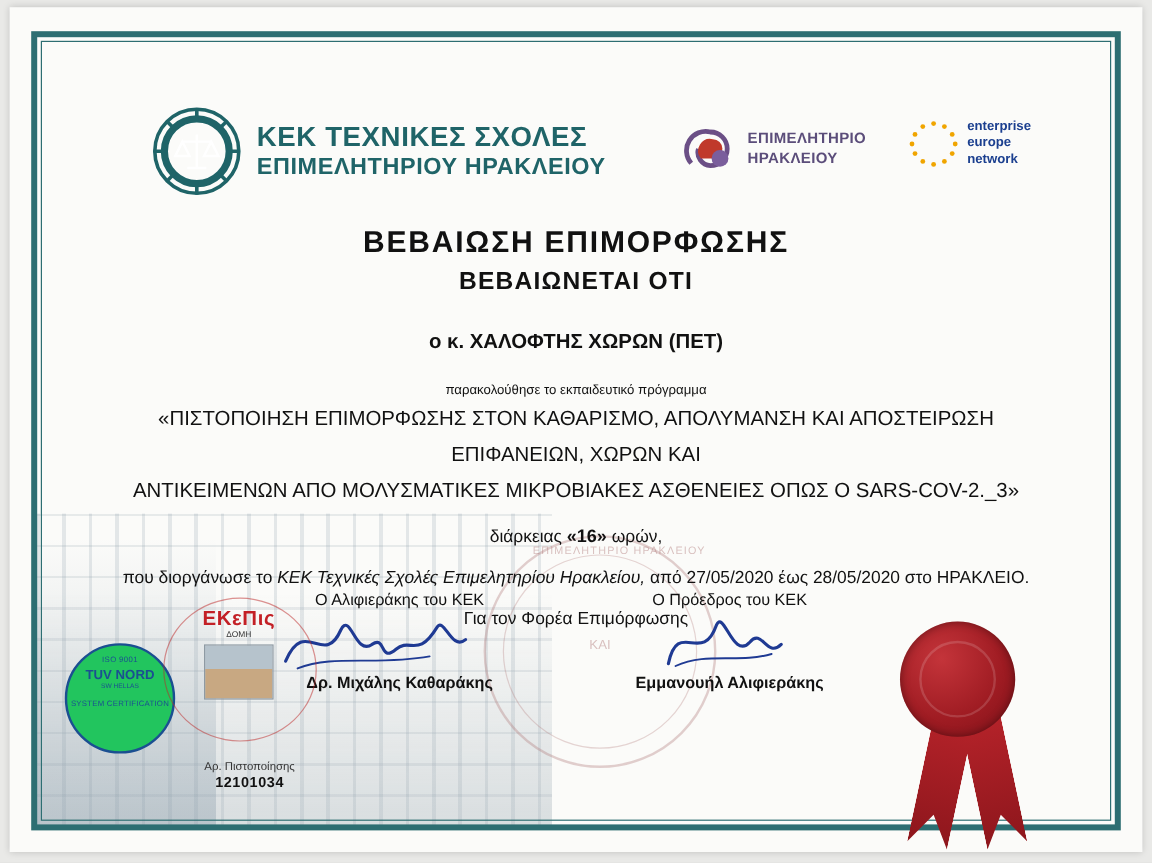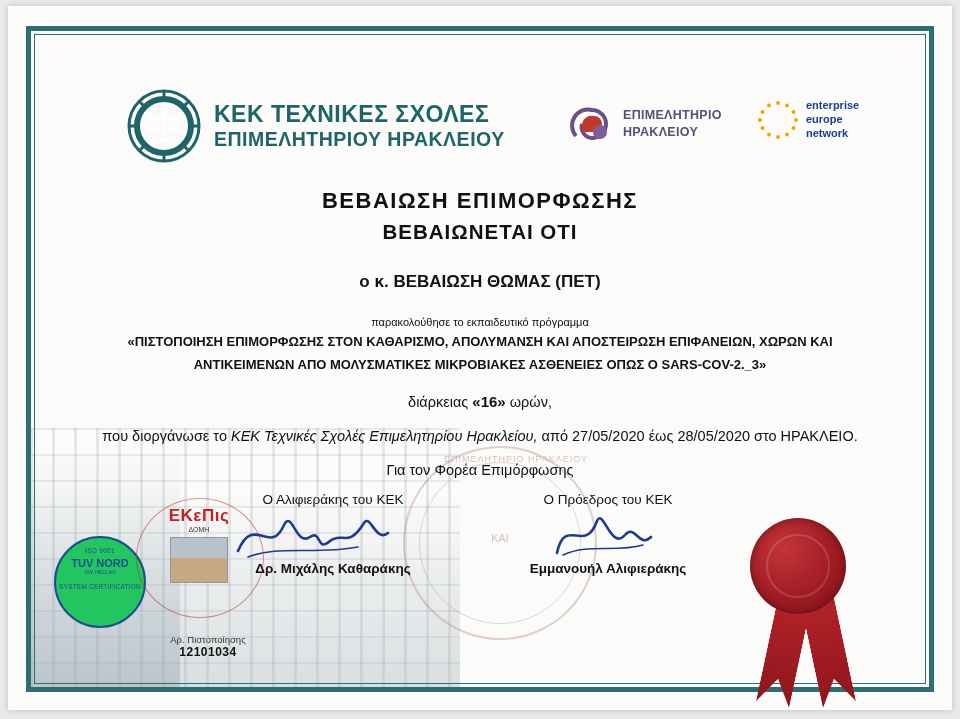--- a/index.html
+++ b/index.html
@@ -169,21 +169,21 @@
   
   .body-area {
     position: absolute;
     left: 60px;
     right: 60px;
     top: 182px;
     text-align: center;
     color: #111;
   }
   .title {
-    font-size: 22px;
+    font-size: 25px;
     font-weight: bold;
     letter-spacing: 1.5px;
     color: #111;
     margin-bottom: 6px;
   }
   .subtitle {
     font-size: 20.5px;
     font-weight: bold;
     letter-spacing: 1px;
     margin-bottom: 28px;
@@ -191,22 +191,22 @@
   .recipient {
     font-size: 17px;
     font-weight: bold;
     margin-bottom: 24px;
   }
   .attended {
     font-size: 11px;
     margin-bottom: 3px;
   }
   .program {
-    font-size: 13px;
-    font-weight: bold;
+    font-size: 17px;
+    font-weight: normal;
     line-height: 1.75;
     margin-bottom: 16px;
     padding: 0 18px;
   }
   .duration {
     font-size: 14.5px;
     margin-bottom: 18px;
   }
   .duration b { font-size: 15px; }
   .organizer {
@@ -435,21 +435,21 @@
           <div class="een-l1">enterprise</div>
           <div>europe</div>
           <div>network</div>
         </span>
       </div>
     </div>
 
     <div class="body-area">
       <div class="title">ΒΕΒΑΙΩΣΗ ΕΠΙΜΟΡΦΩΣΗΣ</div>
       <div class="subtitle">ΒΕΒΑΙΩΝΕΤΑΙ ΟΤΙ</div>
-      <div class="recipient">ο κ. ΒΕΒΑΙΩΣΗ ΘΩΜΑΣ (ΠΕΤ)</div>
+      <div class="recipient">ο κ. ΧΑΛΟΦΤΗΣ ΧΩΡΩΝ (ΠΕΤ)</div>
       <div class="attended">παρακολούθησε το εκπαιδευτικό πρόγραμμα</div>
       <div class="program">
         <div>«ΠΙΣΤΟΠΟΙΗΣΗ ΕΠΙΜΟΡΦΩΣΗΣ ΣΤΟΝ ΚΑΘΑΡΙΣΜΟ, ΑΠΟΛΥΜΑΝΣΗ ΚΑΙ ΑΠΟΣΤΕΙΡΩΣΗ ΕΠΙΦΑΝΕΙΩΝ, ΧΩΡΩΝ ΚΑΙ</div>
         <div>ΑΝΤΙΚΕΙΜΕΝΩΝ ΑΠΟ ΜΟΛΥΣΜΑΤΙΚΕΣ ΜΙΚΡΟΒΙΑΚΕΣ ΑΣΘΕΝΕΙΕΣ ΟΠΩΣ Ο SARS-COV-2._3»</div>
       </div>
       <div class="duration">
         <span>διάρκειας</span>
         <b>«16»</b>
         <span>ωρών,</span>
       </div>

